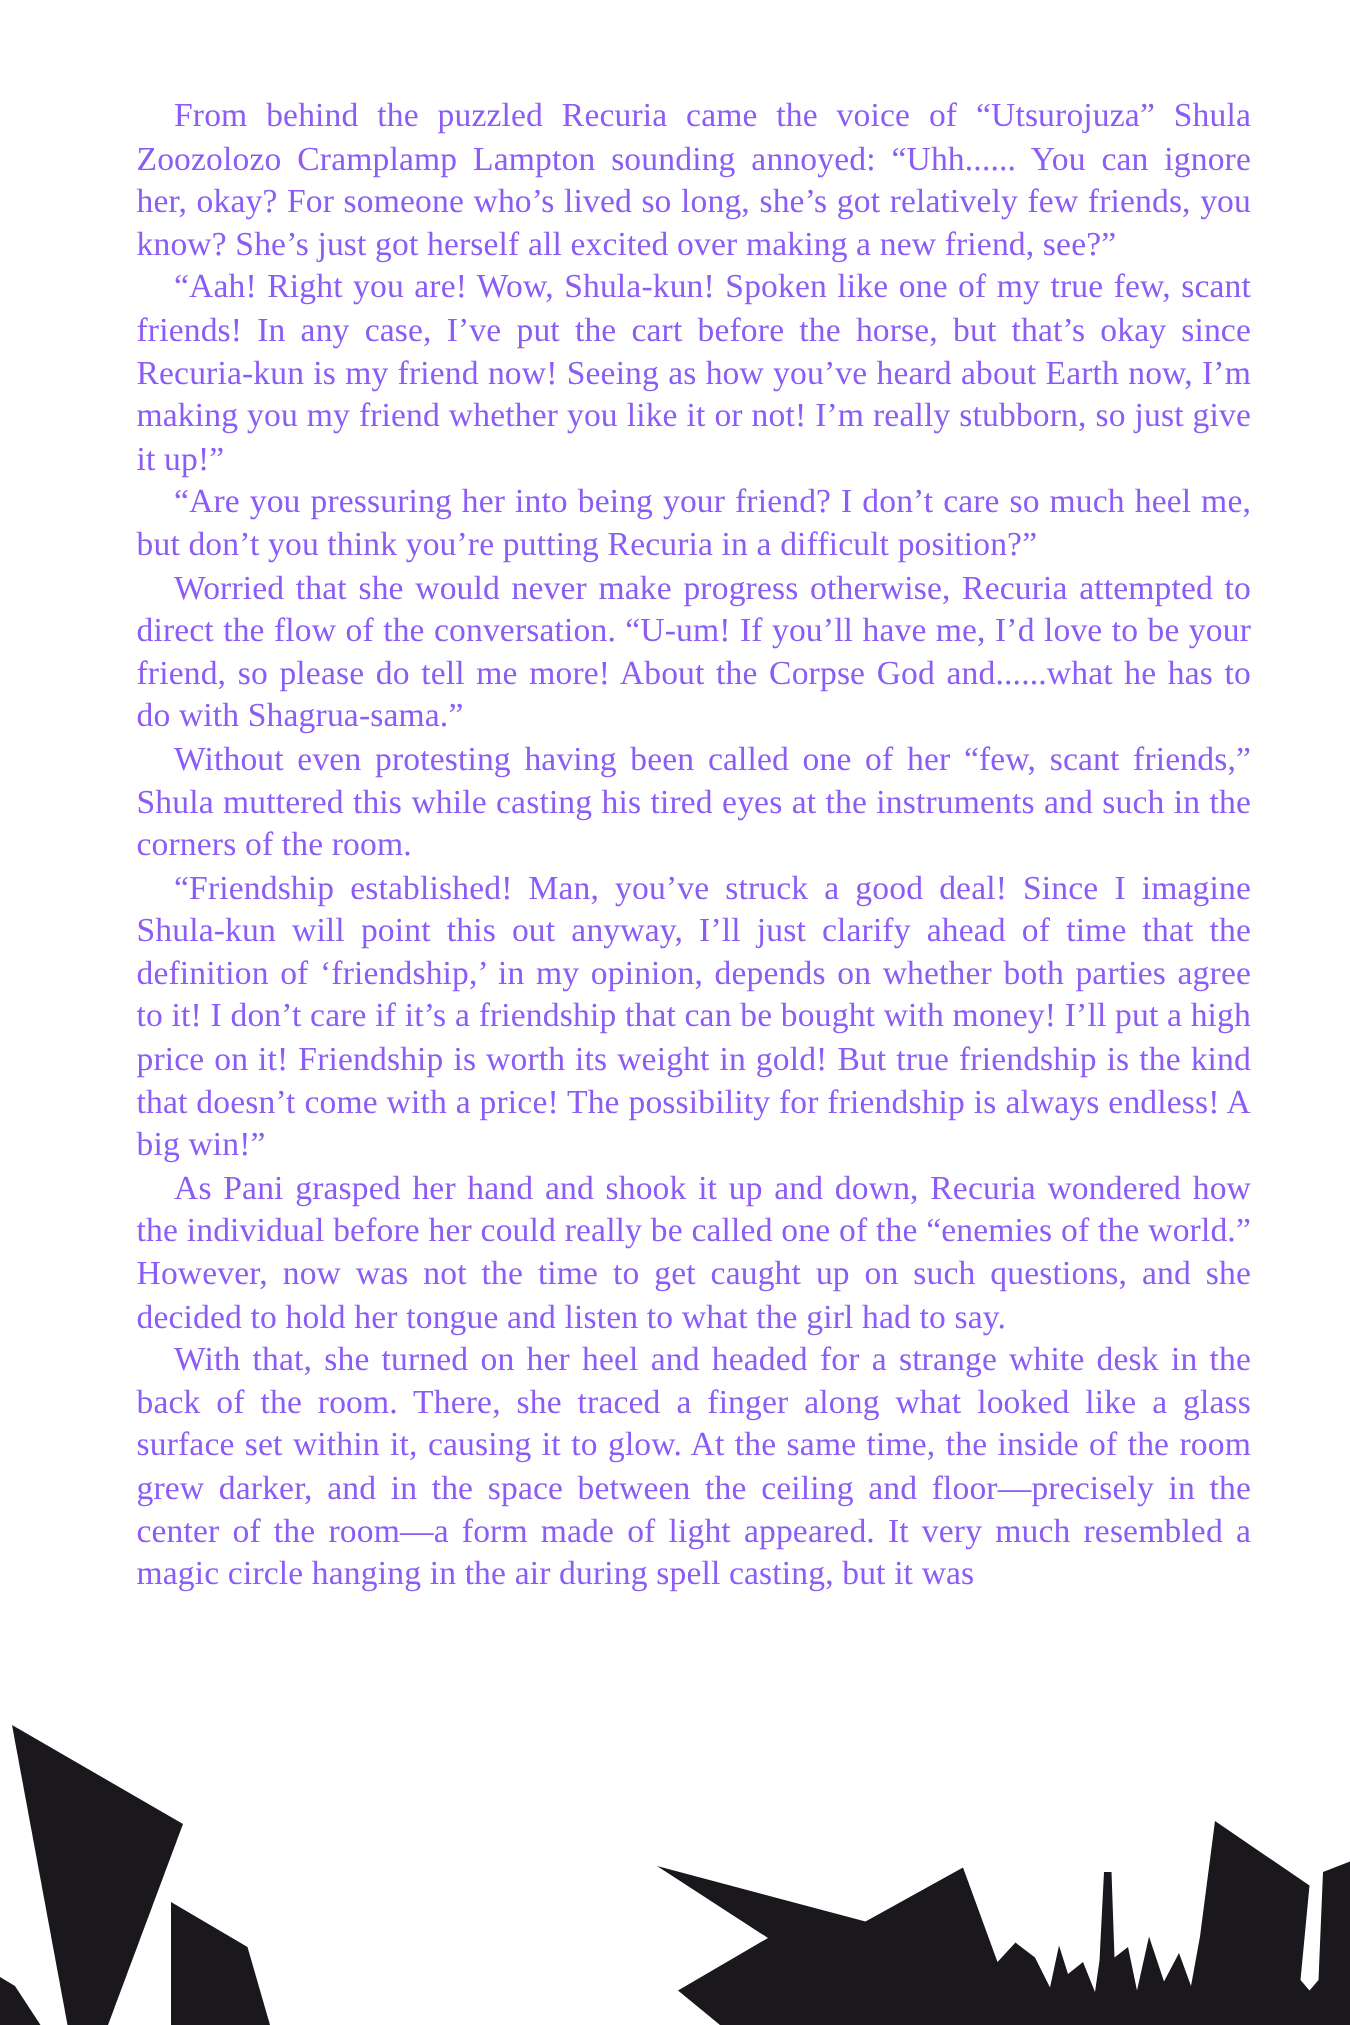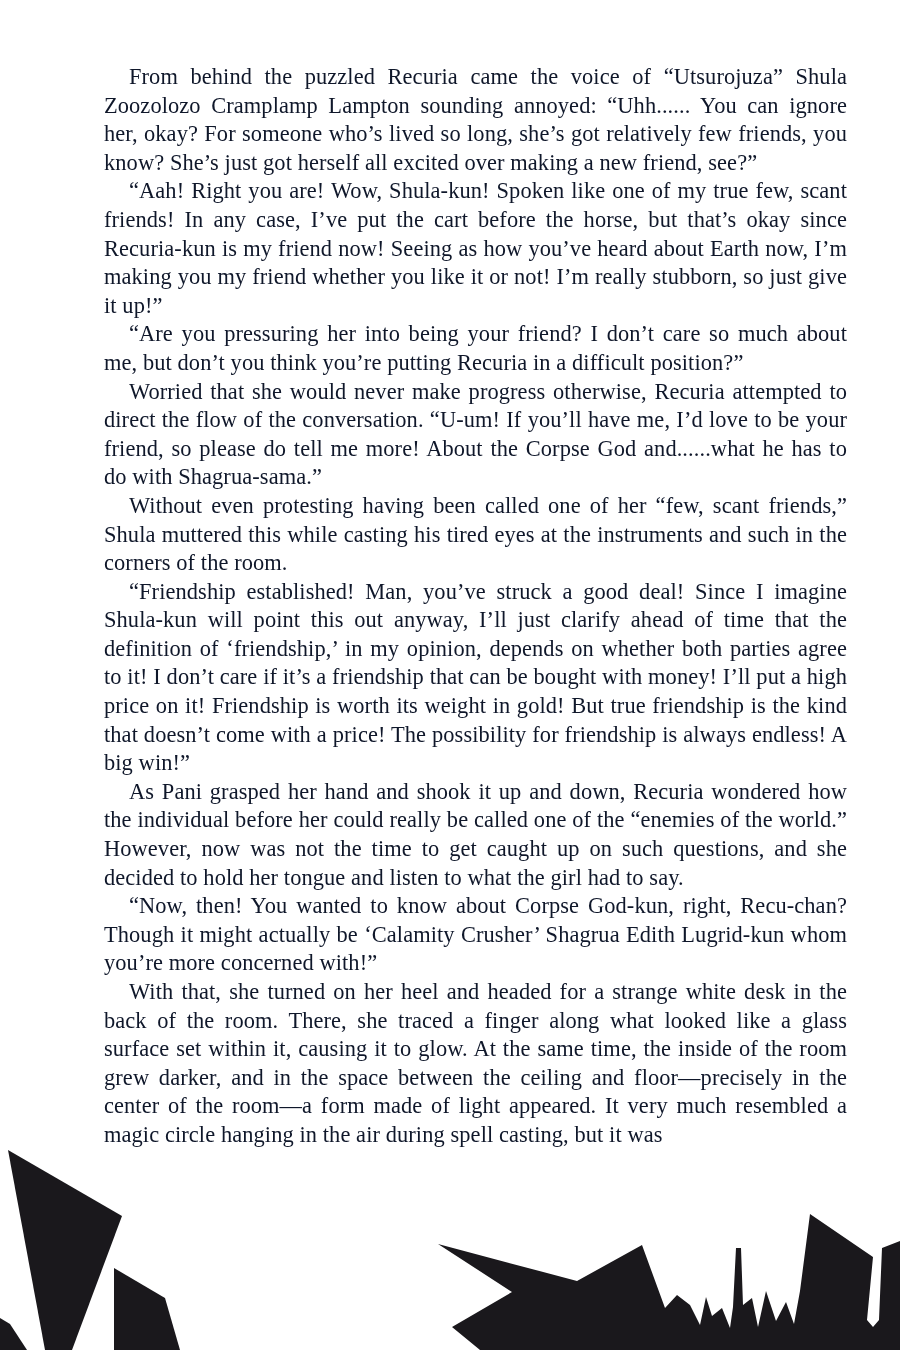--- a/index.html
+++ b/index.html
@@ -7,28 +7,28 @@
     position: relative;
     width: 900px;
     height: 1350px;
     margin: 0 auto;
     background: #ffffff;
     overflow: hidden;
     font-family: "Liberation Serif", "DejaVu Serif", serif;
   }
   .text-block {
     position: absolute;
-    left: 104px;
+    left: 91px;
     top: 63px;
     width: 743px;
     text-align: justify;
     font-size: 22.4px;
     line-height: 28.6px;
     letter-spacing: 0.1px;
-    color: #0f172a;
+    color: #8b5cf6;
   }
   .text-block p {
     margin: 0;
     padding: 0;
     text-indent: 25px;
   }
   .debris-svg {
     position: absolute;
     left: 0;
     top: 0;
@@ -38,26 +38,25 @@
   }
 </style>
 </head>
 <body>
 
 <div class="page">
 
   <div class="text-block">
     <p>From behind the puzzled Recuria came the voice of “Utsurojuza” Shula Zoozolozo Cramplamp Lampton sounding annoyed: “Uhh...... You can ignore her, okay? For someone who’s lived so long, she’s got relatively few friends, you know? She’s just got herself all excited over making a new friend, see?”</p>
     <p>“Aah! Right you are! Wow, Shula-kun! Spoken like one of my true few, scant friends! In any case, I’ve put the cart before the horse, but that’s okay since Recuria-kun is my friend now! Seeing as how you’ve heard about Earth now, I’m making you my friend whether you like it or not! I’m really stubborn, so just give it up!”</p>
-    <p>“Are you pressuring her into being your friend? I don’t care so much about me, but don’t you think you’re putting Recuria in a difficult position?”</p>
+    <p>“Are you pressuring her into being your friend? I don’t care so much heel me, but don’t you think you’re putting Recuria in a difficult position?”</p>
     <p>Worried that she would never make progress otherwise, Recuria attempted to direct the flow of the conversation. “U-um! If you’ll have me, I’d love to be your friend, so please do tell me more! About the Corpse God and......what he has to do with Shagrua-sama.”</p>
     <p>Without even protesting having been called one of her “few, scant friends,” Shula muttered this while casting his tired eyes at the instruments and such in the corners of the room.</p>
     <p>“Friendship established! Man, you’ve struck a good deal! Since I imagine Shula-kun will point this out anyway, I’ll just clarify ahead of time that the definition of ‘friendship,’ in my opinion, depends on whether both parties agree to it! I don’t care if it’s a friendship that can be bought with money! I’ll put a high price on it! Friendship is worth its weight in gold! But true friendship is the kind that doesn’t come with a price! The possibility for friendship is always endless! A big win!”</p>
     <p>As Pani grasped her hand and shook it up and down, Recuria wondered how the individual before her could really be called one of the “enemies of the world.” However, now was not the time to get caught up on such questions, and she decided to hold her tongue and listen to what the girl had to say.</p>
-    <p>“Now, then! You wanted to know about Corpse God-kun, right, Recu-chan? Though it might actually be ‘Calamity Crusher’ Shagrua Edith Lugrid-kun whom you’re more concerned with!”</p>
     <p>With that, she turned on her heel and headed for a strange white desk in the back of the room. There, she traced a finger along what looked like a glass surface set within it, causing it to glow. At the same time, the inside of the room grew darker, and in the space between the ceiling and floor—precisely in the center of the room—a form made of light appeared. It very much resembled a magic circle hanging in the air during spell casting, but it was</p>
   </div>
 
   <svg class="debris-svg" viewBox="0 0 900 1350" xmlns="http://www.w3.org/2000/svg">
 
     <polygon points="8,1150 122,1216 72,1350 45,1350" fill="#1a181c"></polygon>
     <polygon points="114,1268 165,1298 180,1350 114,1350" fill="#1a181c"></polygon>
     <polygon points="0,1318 10,1324 27,1350 0,1350" fill="#1a181c"></polygon>
 
     <path d="M 480,1350

